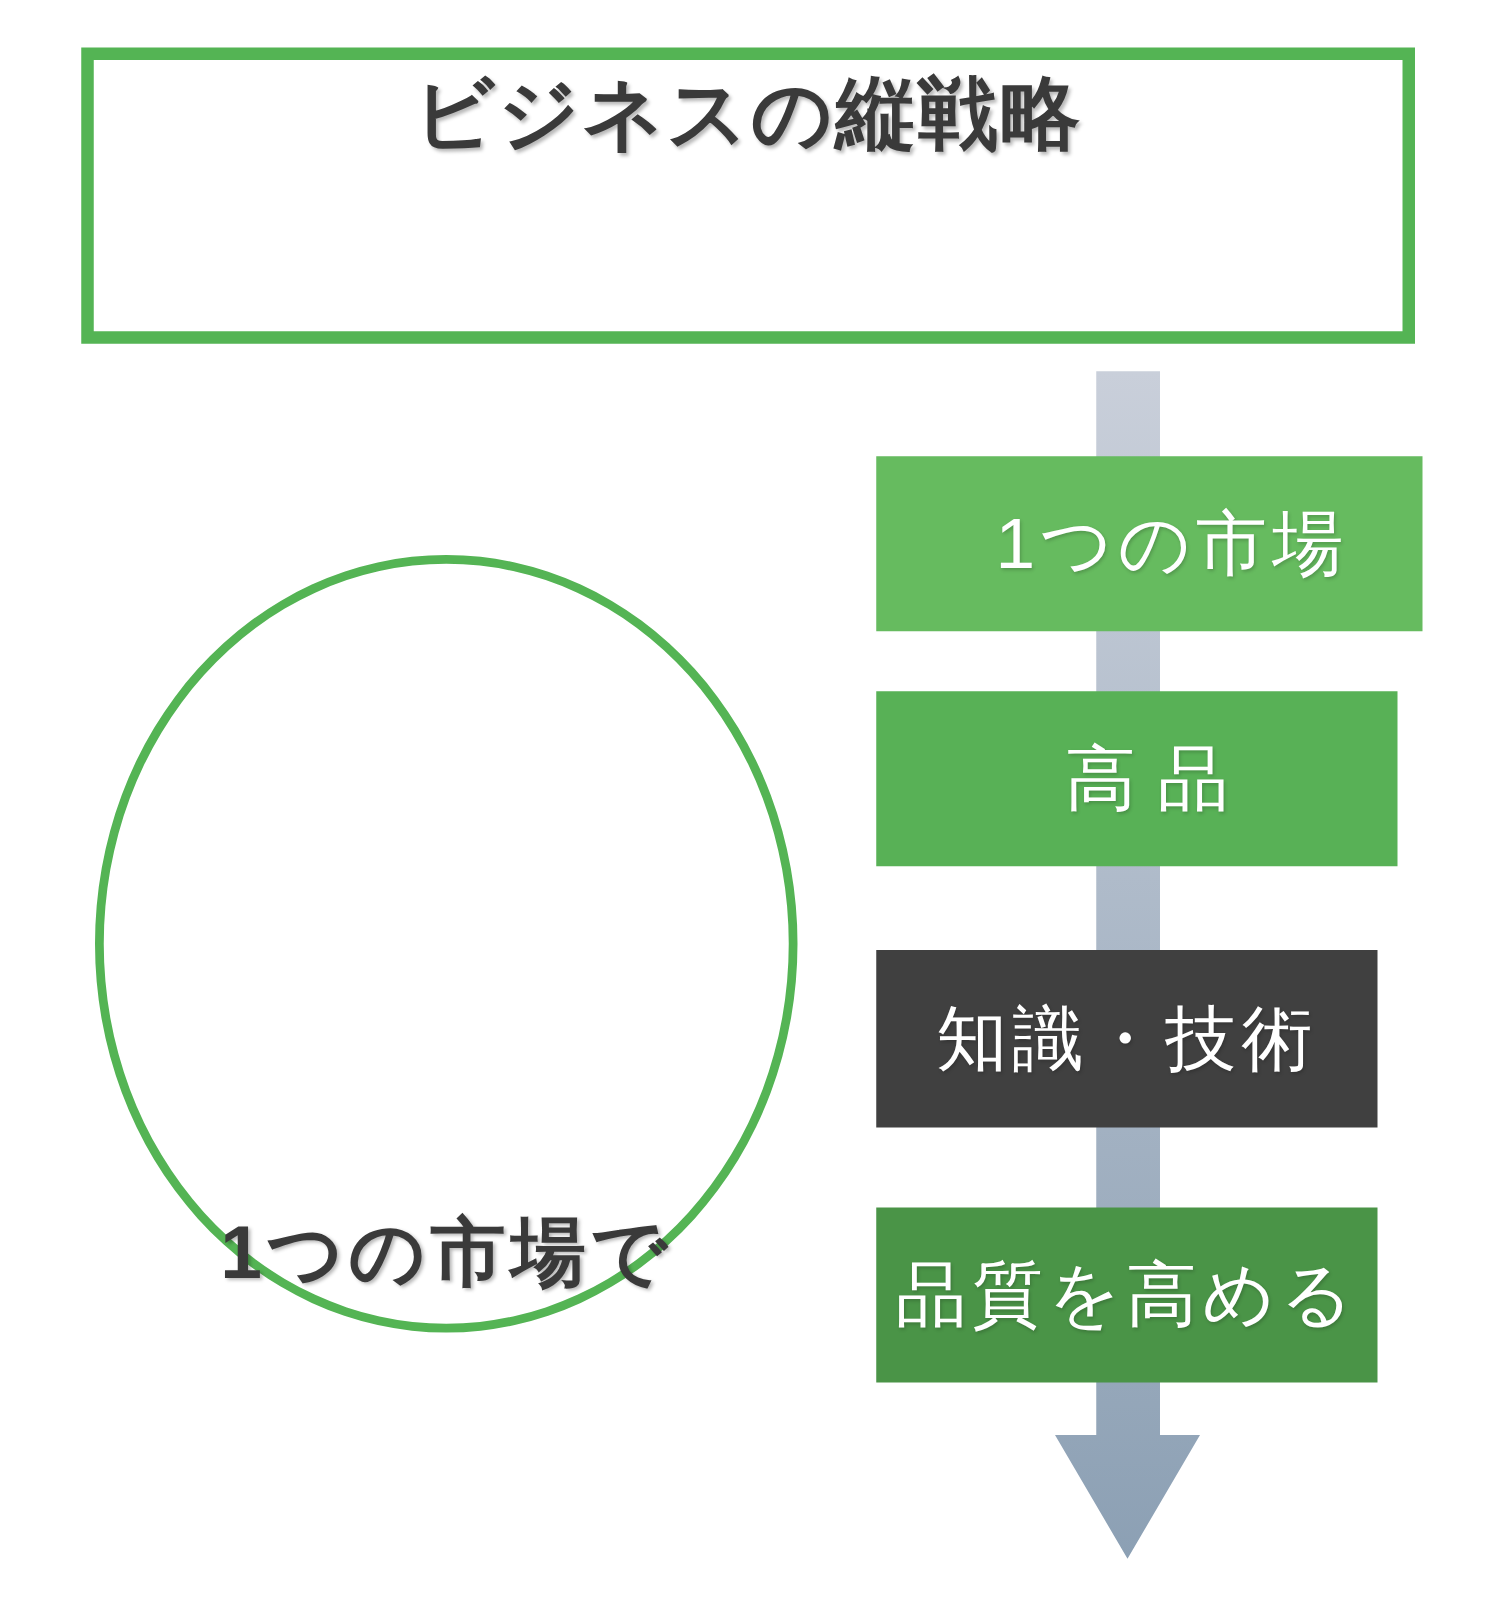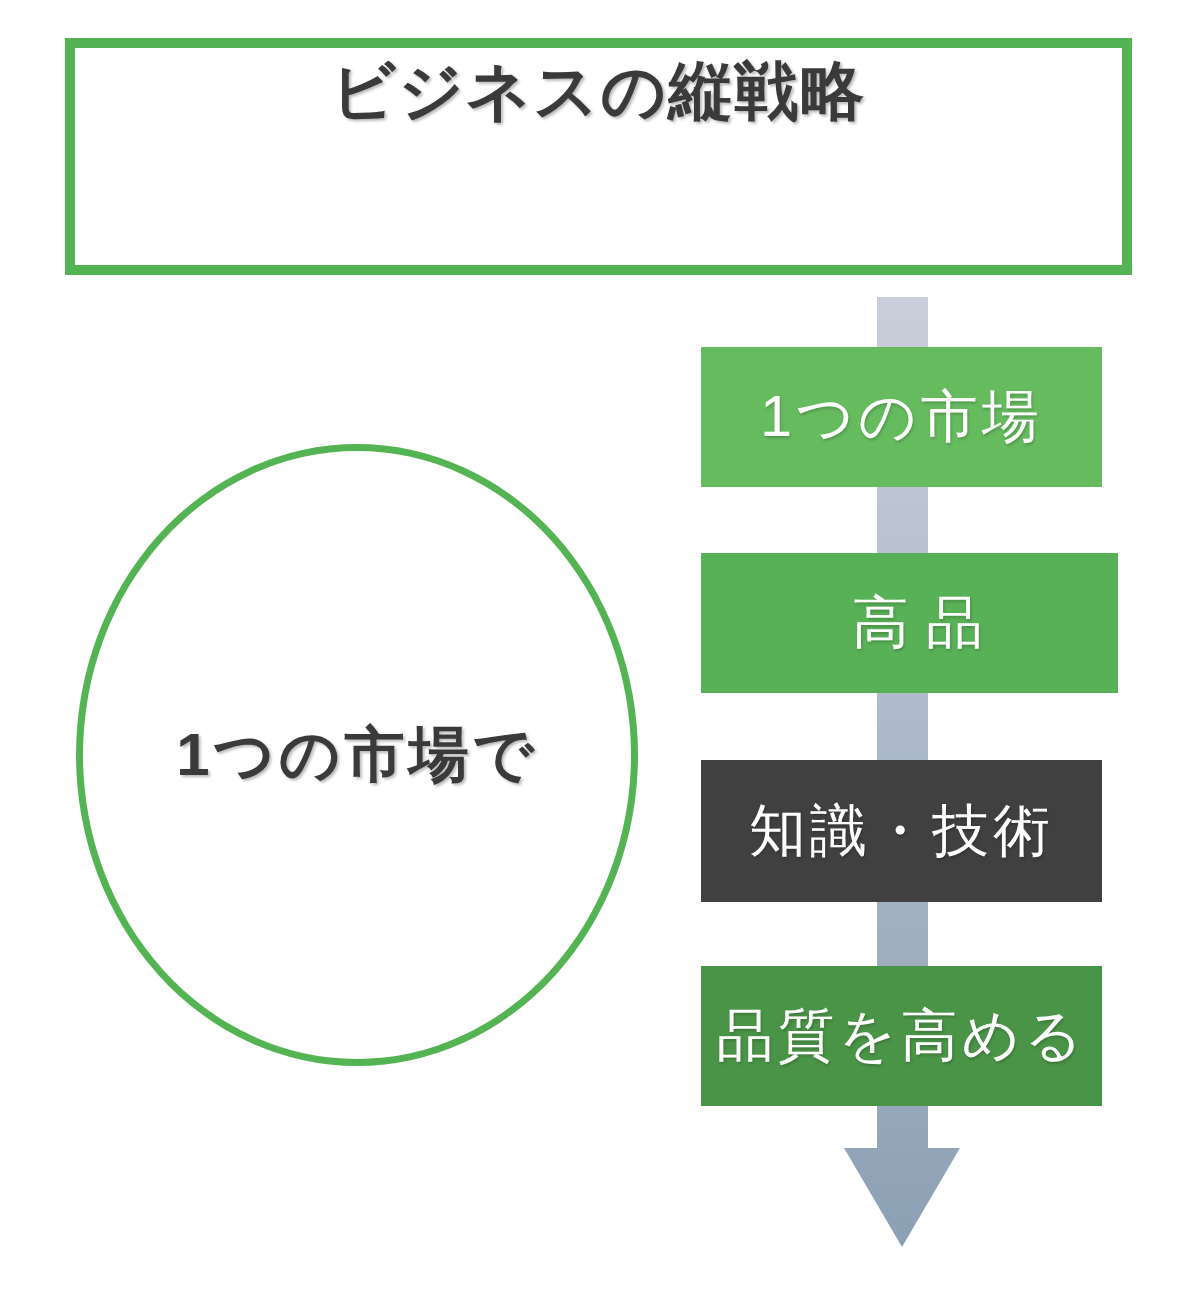--- a/index.html
+++ b/index.html
@@ -45,22 +45,22 @@
     position: absolute;
     left: 76px;
     top: 444px;
     width: 562px;
     height: 622px;
     box-sizing: border-box;
     border: 7px solid var(--border-green, #54B454);
     border-radius: 50%;
     background: #ffffff;
     display: flex;
-    flex-direction: column;
-    align-items: center;
+    flex-direction: row;
+    align-items: flex-end;
     justify-content: center;
     z-index: 2;
   }
   .circle-line {
     font-size: 60px;
     font-weight: 700;
     color: var(--text-dark, #3A3A3A);
     line-height: 1.88;
     letter-spacing: 4px;
     text-shadow: 2px 2px 3px rgba(0,0,0,0.28);
@@ -80,21 +80,21 @@
   .flow-step {
     position: absolute;
     left: 701px;
     width: 401px;
     height: 140px;
     display: flex;
     align-items: center;
     justify-content: center;
     z-index: 2;
   }
-  .flow-step.s1 { top: 347px; }
+  .flow-step.s1 { top: 365px; padding-left: 36px; }
   .flow-step.s2 { top: 553px; padding-left: 16px; }
   .flow-step.s3 { top: 760px; height: 142px; }
   .flow-step.s4 { top: 966px; }
   .step-label {
     font-size: 57px;
     font-weight: 500;
     color: var(--box-text, #ffffff);
     letter-spacing: 4px;
     text-shadow: 1px 2px 3px rgba(0,0,0,0.20);
     white-space: nowrap;

